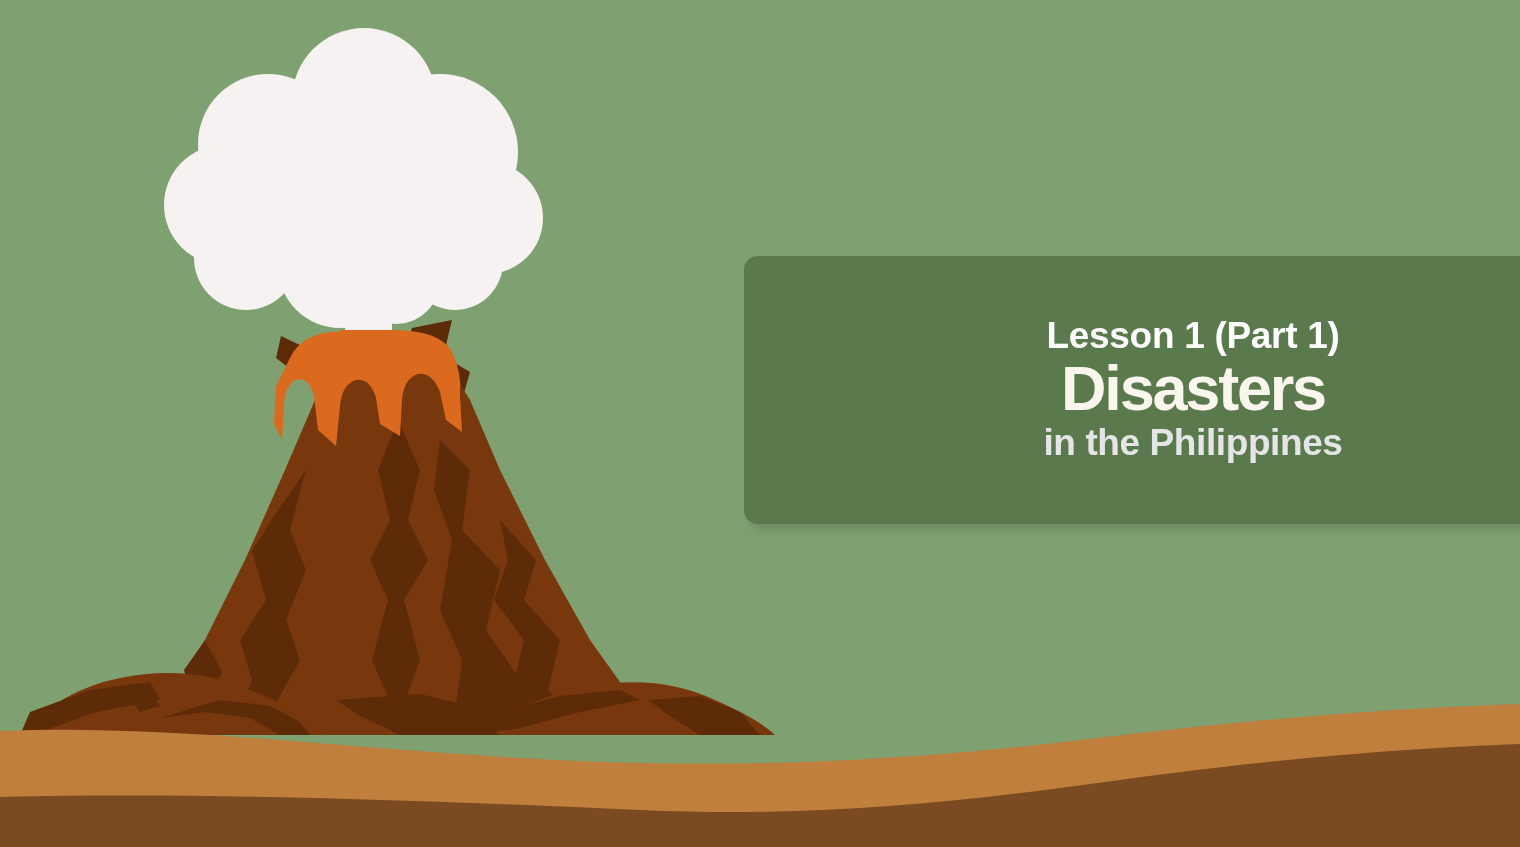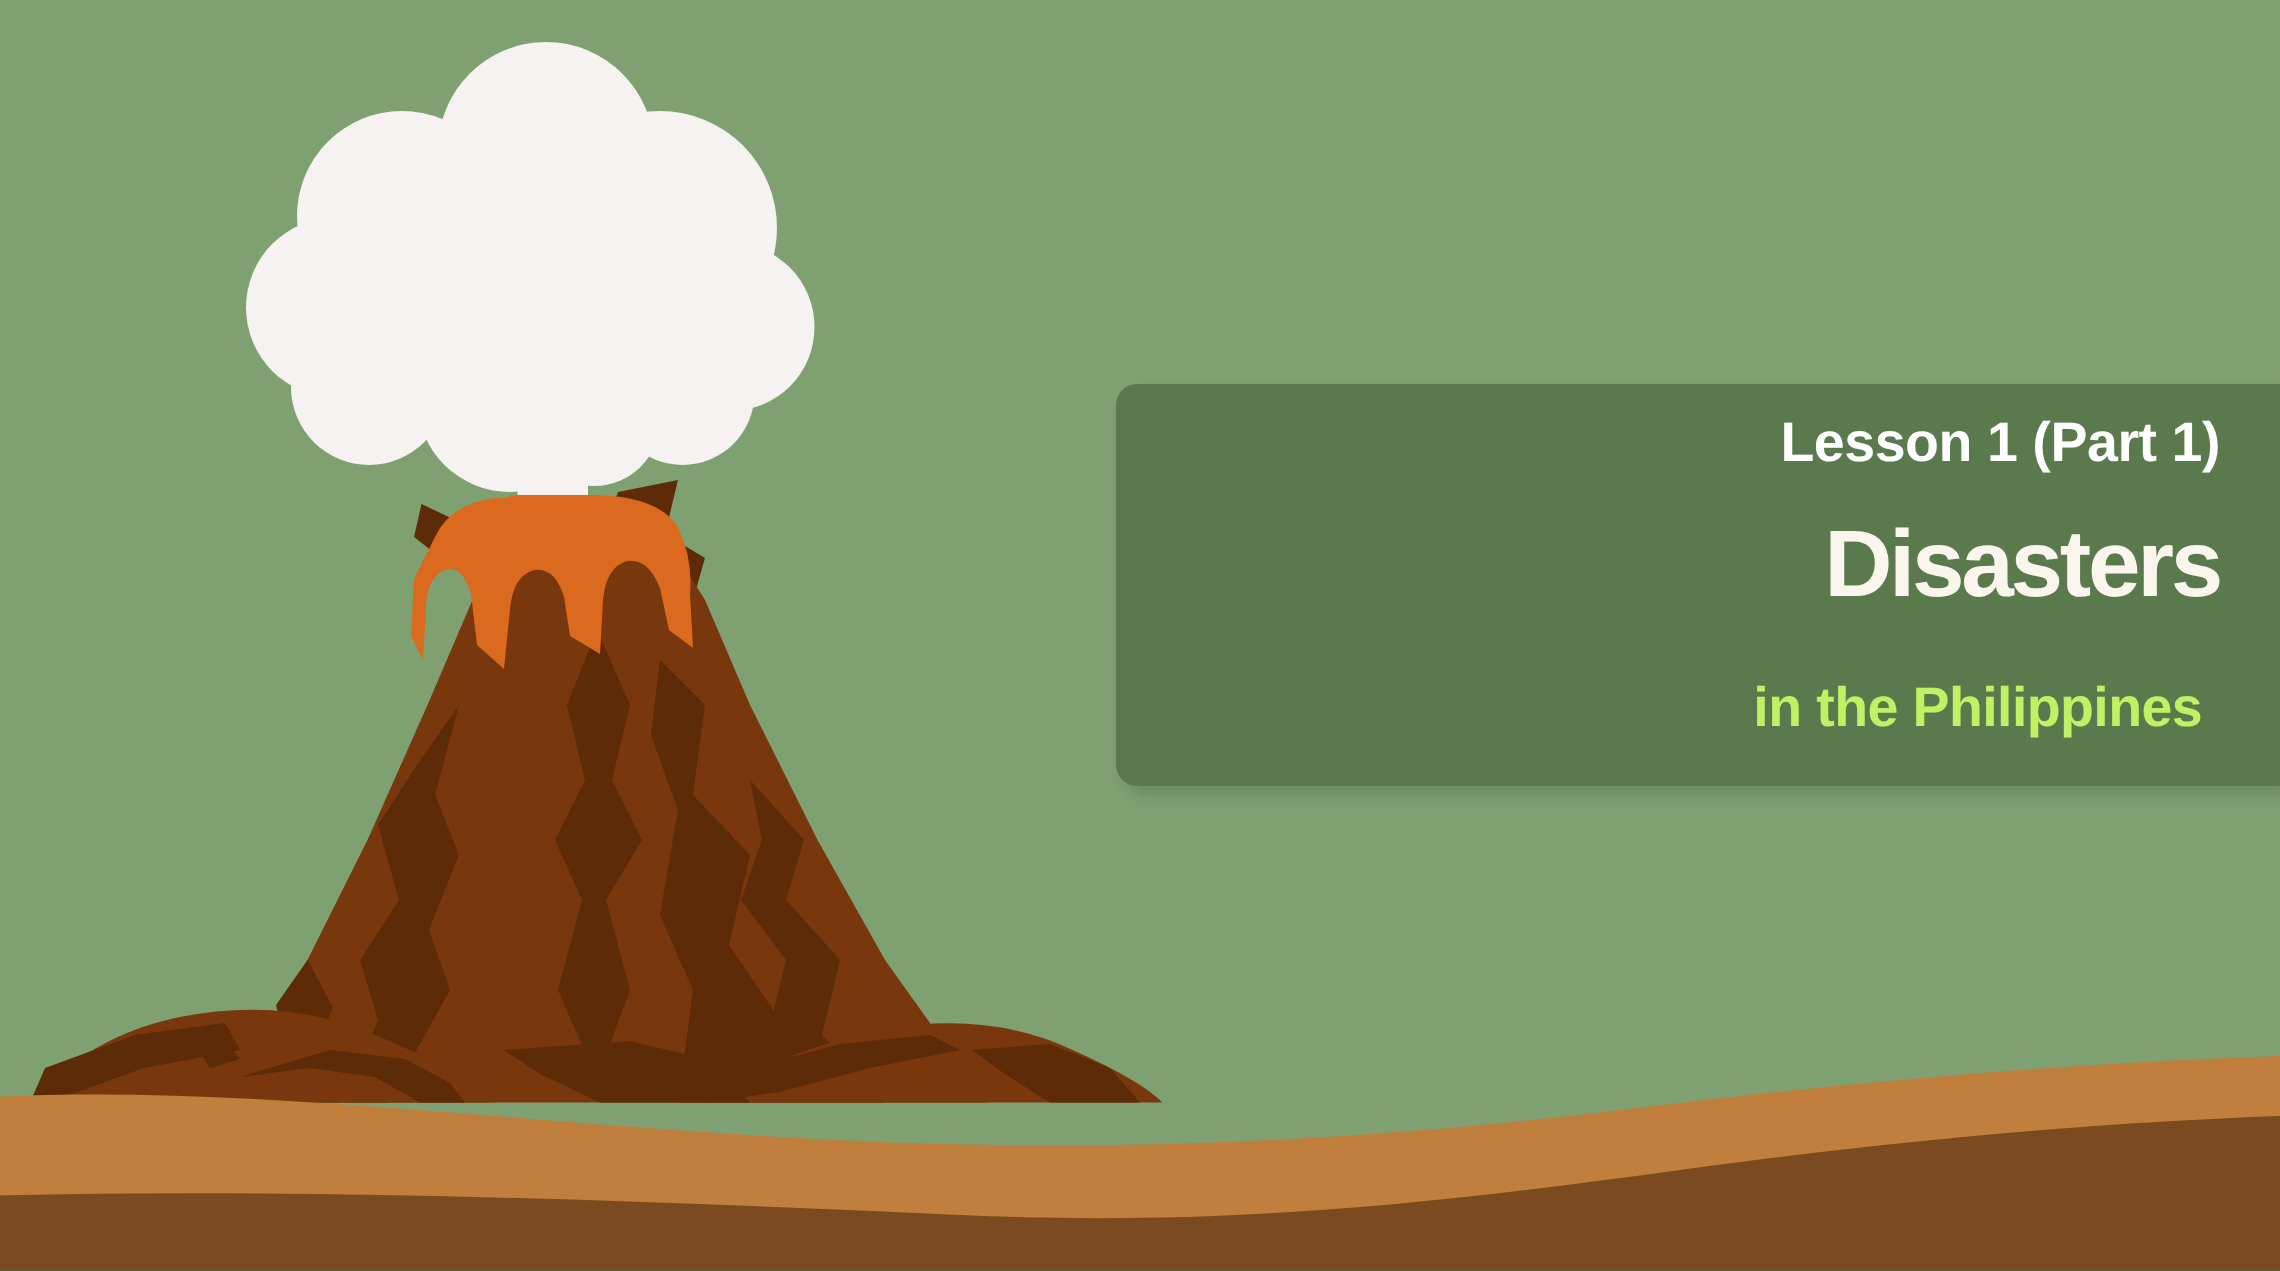--- a/index.html
+++ b/index.html
@@ -31,48 +31,47 @@
     width: 776px;
     height: 268px;
     background: #5A7A4E;
     border-radius: 14px 0 0 14px;
     box-shadow: 6px 6px 10px rgba(40, 60, 35, 0.22);
     box-sizing: border-box;
     padding: 22px 40px 22px 162px;
     display: flex;
     flex-direction: column;
     justify-content: center;
-    align-items: flex-end;
-    gap: 29px;
+    align-items: center;
   }
   #eyebrow {
     color: #FFFFFF;
     font-size: 37px;
     font-weight: bold;
     letter-spacing: -0.3px;
     line-height: 1.05;
     margin: 0 0 2px 0;
     white-space: nowrap;
   }
   #headline {
     color: #FAF6EE;
     font-size: 63px;
     font-weight: bold;
     letter-spacing: -2.2px;
     line-height: 0.98;
     margin: 0 0 4px 0;
     white-space: nowrap;
   }
   #subhead {
-    color: #bef264;
+    color: #e5e5e5;
     font-size: 37px;
     font-weight: bold;
     letter-spacing: -0.4px;
     line-height: 1.05;
-    margin: 12px;
+    margin: 0;
     white-space: nowrap;
   }
 </style>
 </head>
 <body>
 
 <div id="slide">
 
   <svg id="scene" viewBox="0 0 1520 847" preserveAspectRatio="none">
 

